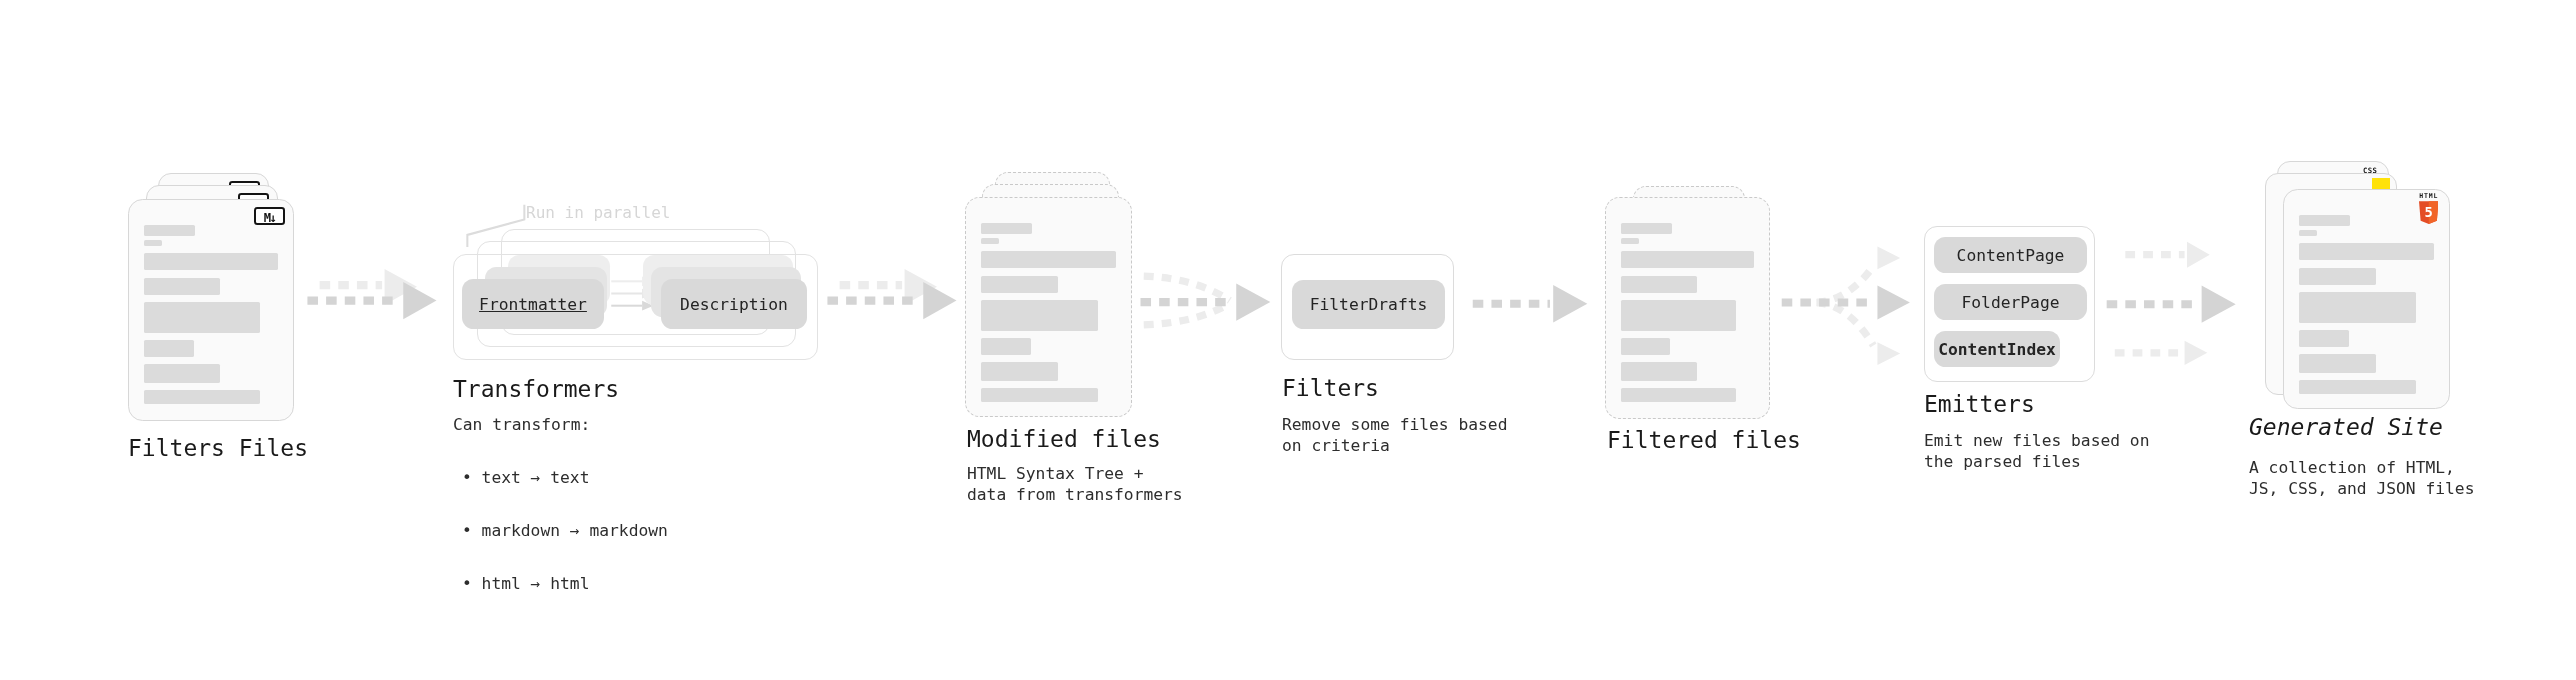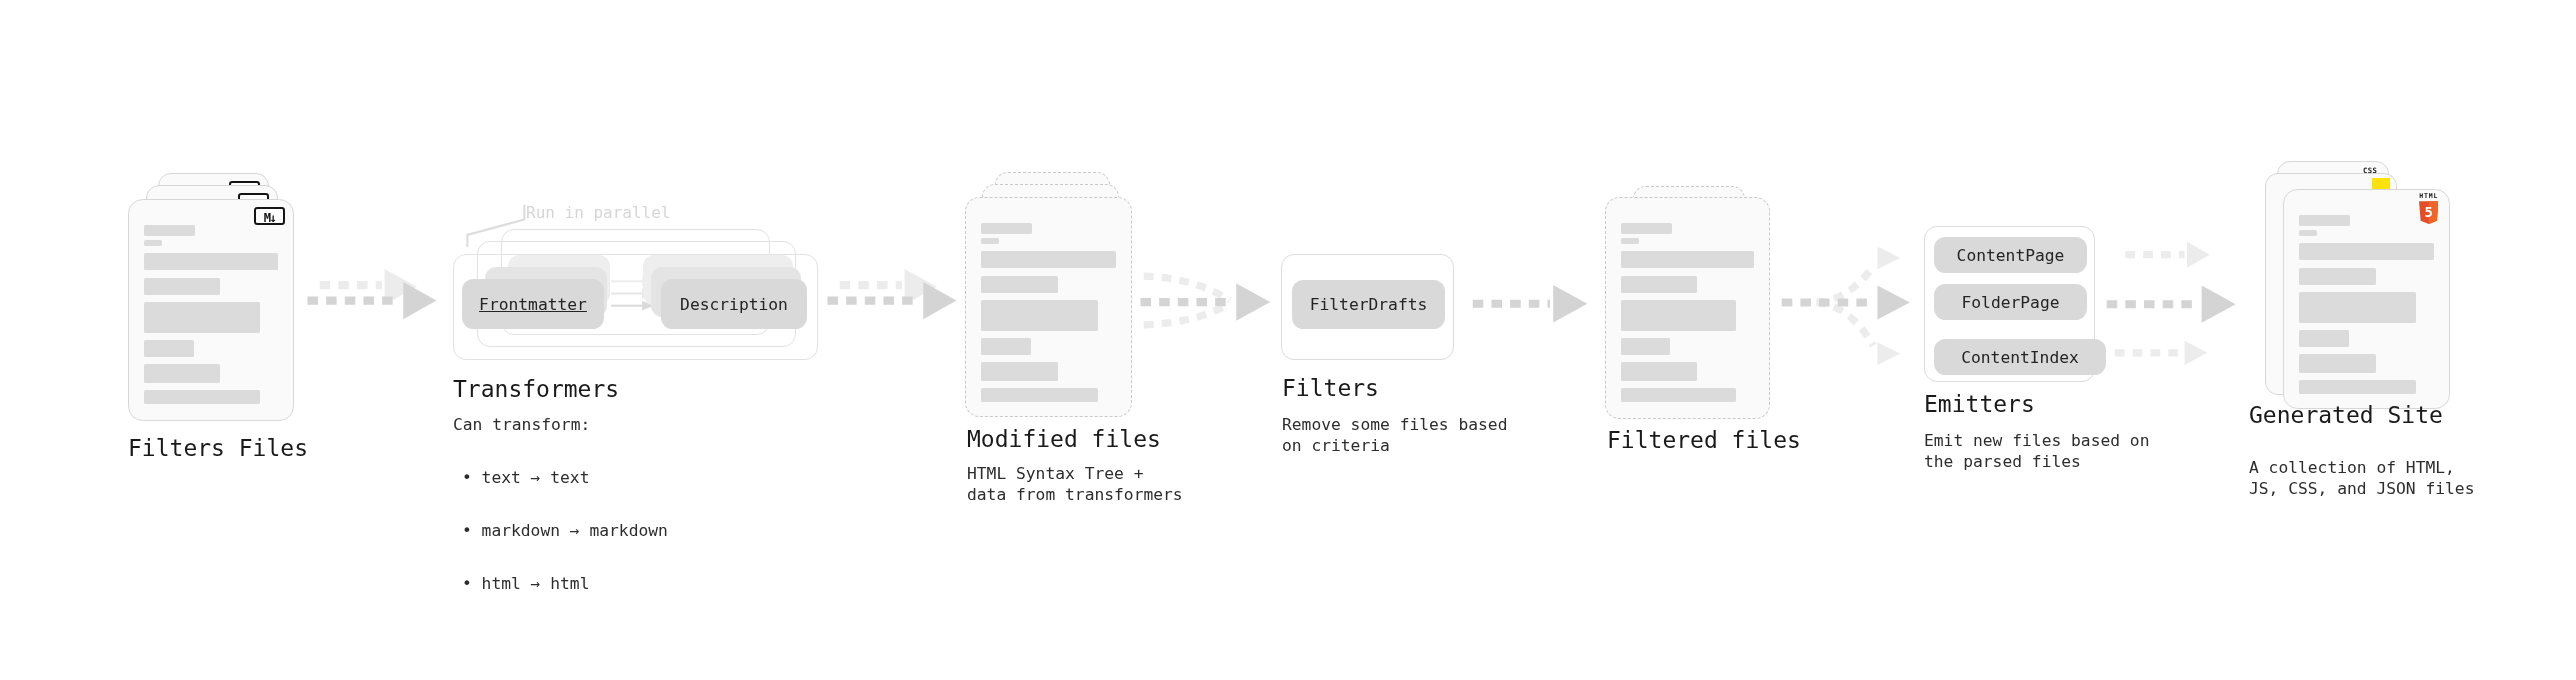--- a/index.html
+++ b/index.html
@@ -182,21 +182,21 @@
     <path d="M 55 77 Q 95 80 125 130" fill="none" stroke="#ececec" stroke-width="9" stroke-dasharray="12 10"></path>
     <polygon points="130,126 158,140 130,154" fill="#ececec"></polygon>
     <polyline points="12,77 125,77" fill="none" stroke="#d4d4d4" stroke-width="10" stroke-dasharray="13 10"></polyline>
     <polygon points="130,56 170,77 130,98" fill="#d4d4d4"></polygon>
   </svg>
 
   <div>
     <div class="panel" style="left:1924px;top:226px;width:171px;height:156px;"></div>
     <div class="pill" style="left:1934px;top:237px;width:153px;height:36px;">ContentPage</div>
     <div class="pill" style="left:1934px;top:284px;width:153px;height:36px;">FolderPage</div>
-    <div class="pill" style="left:1934px;top:339px;width:172px;height:36px;">ContentIndex</div>
+    <div class="pill" style="left:1934px;top:331px;width:126px;height:36px;font-weight:bold;">ContentIndex</div>
     <div class="stage-title" style="left:1924px;top:391px;">Emitters</div>
     <div class="desc" style="left:1924px;top:430px;">
       <div>Emit new files based on</div>
       <div>the parsed files</div>
     </div>
   </div>
 
   <svg class="arrow-svg" style="left:2101px;top:236px;" width="142" height="138" viewBox="0 0 175 170">
     <polyline points="30,23 103,23" fill="none" stroke="#ececec" stroke-width="9" stroke-dasharray="12 10"></polyline>
     <polygon points="106,7 134,23 106,39" fill="#ececec"></polygon>
@@ -229,21 +229,21 @@
         <div class="bar" style="width:38%;height:11.4px;"></div>
         <div class="bar" style="width:13%;height:5.7px;margin-top:4.1px;"></div>
         <div class="bar" style="width:100%;height:17px;"></div>
         <div class="bar" style="width:57%;height:17px;"></div>
         <div class="bar" style="width:87%;height:31px;"></div>
         <div class="bar" style="width:37%;height:16.3px;"></div>
         <div class="bar" style="width:57%;height:18.7px;"></div>
         <div class="bar" style="width:87%;height:14px;"></div>
       </div>
     </div>
-    <div class="stage-title" style="left:2249px;top:402px;">Generated Site</div>
+    <div class="stage-title" style="left:2249px;top:414px;font-style:italic;">Generated Site</div>
     <div class="desc" style="left:2249px;top:457px;">
       <div>A collection of HTML,</div>
       <div>JS, CSS, and JSON files</div>
     </div>
   </div>
 
 </div>
 
 
 </body></html>

